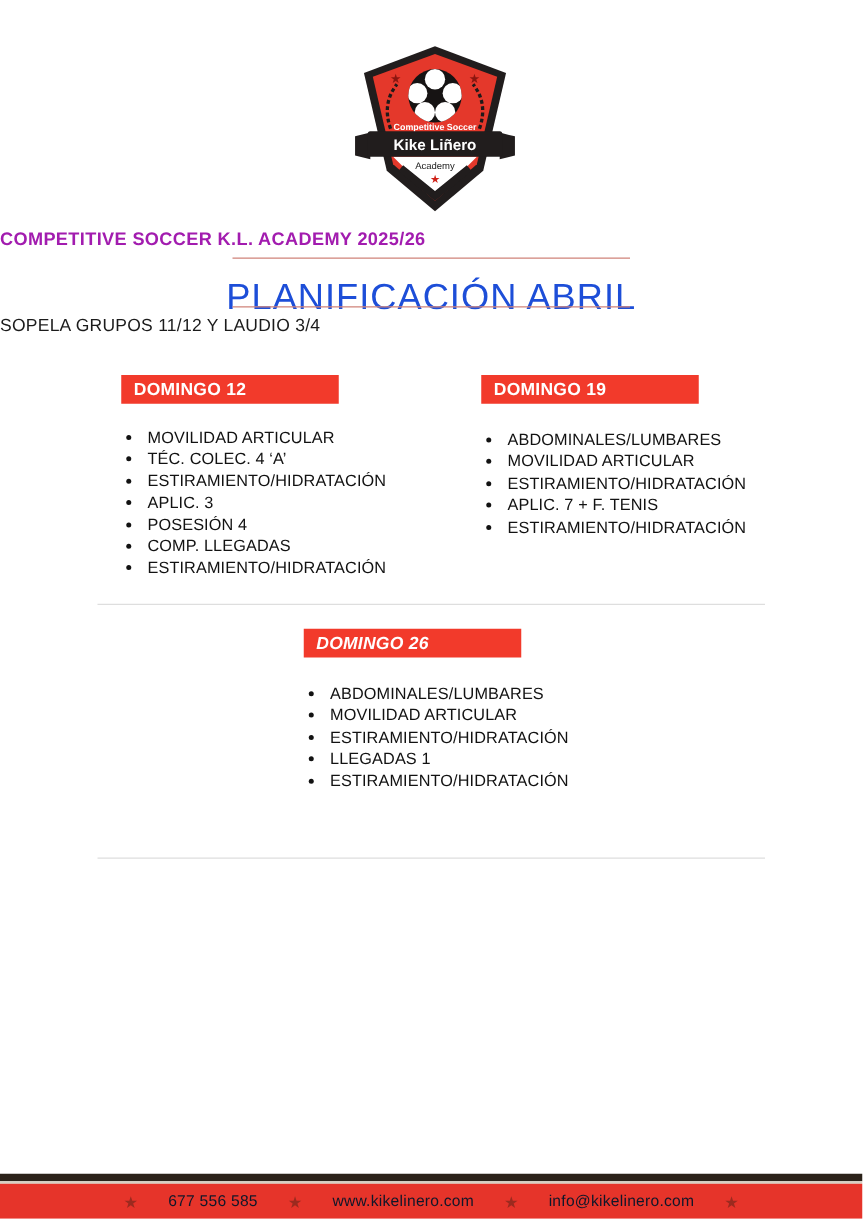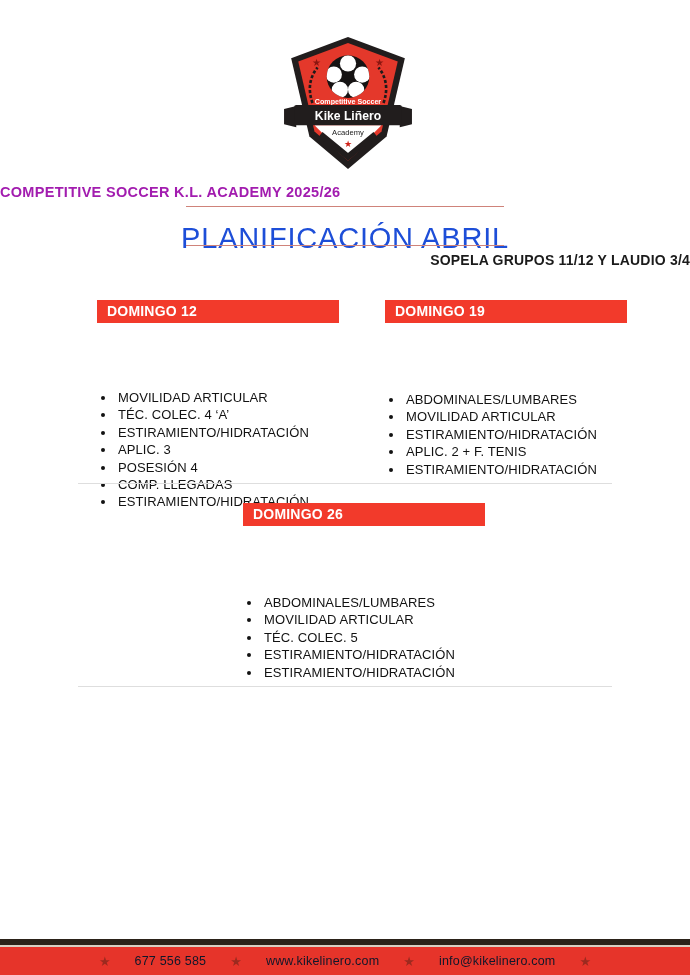--- a/index.html
+++ b/index.html
@@ -25,35 +25,35 @@
   .rule-red.r1 { top:206px; }
   .rule-red.r2 { top:245px; }
   .main-title {
     position:absolute; top:210px; left:0; width:100%;
     text-align:center; font-size:29px; font-weight:400; color:#1d4ed8;
     letter-spacing:0.8px;
     margin-top:12px;
   }
   .subtitle {
     position:absolute; top:252px; left:0; width:100%;
-    text-align:right; font-size:14px; font-weight:bold; color:#1b1b1b;
+    text-align:left; font-size:14px; font-weight:normal; color:#1b1b1b;
     letter-spacing:0.2px;
   }
   
   .section-bar {
-    position:absolute; width:242px; height:23px;
+    position:absolute; width:174px; height:23px;
     background:#f23a2b; color:#ffffff;
     font-size:14px; font-weight:bold; line-height:23px;
     padding-left:10px; letter-spacing:0.2px;
   }
   .bar-1 { left:97px;  top:300px; }
   .bar-2 { left:385px; top:300px; }
-  .bar-3 { left:243px; top:503px; }
+  .bar-3 { left:243px; top:503px;font-style:italic; }
   
-  .plan-list { position:absolute; list-style:none; width:250px;margin-top:48px; }
+  .plan-list { position:absolute; list-style:none; width:250px; }
   .list-1 { left:97px;  top:341px; }
   .list-2 { left:385px; top:343px; }
   .list-3 { left:243px; top:546px; }
   .plan-list li {
     position:relative; padding-left:21px;
     font-size:13px; color:#121212; line-height:17.4px;
     white-space:nowrap; letter-spacing:0.1px;
   }
   .plan-list li::before {
     content:""; position:absolute; left:4px; top:7px;
@@ -135,32 +135,32 @@
   <li>POSESIÓN 4</li>
   <li>COMP. LLEGADAS</li>
   <li>ESTIRAMIENTO/HIDRATACIÓN</li>
 </ul>
 
 <div class="section-bar bar-2">DOMINGO 19</div>
 <ul class="plan-list list-2">
   <li>ABDOMINALES/LUMBARES</li>
   <li>MOVILIDAD ARTICULAR</li>
   <li>ESTIRAMIENTO/HIDRATACIÓN</li>
-  <li>APLIC. 2 + F. TENIS</li>
+  <li>APLIC. 7 + F. TENIS</li>
   <li>ESTIRAMIENTO/HIDRATACIÓN</li>
 </ul>
 
 <div class="divider div-1"></div>
 
 <div class="section-bar bar-3">DOMINGO 26</div>
 <ul class="plan-list list-3">
   <li>ABDOMINALES/LUMBARES</li>
   <li>MOVILIDAD ARTICULAR</li>
-  <li>TÉC. COLEC. 5</li>
   <li>ESTIRAMIENTO/HIDRATACIÓN</li>
+  <li>LLEGADAS 1</li>
   <li>ESTIRAMIENTO/HIDRATACIÓN</li>
 </ul>
 
 <div class="divider div-2"></div>
 
 <div class="footer-darkline"></div>
 <div class="footer-lightline"></div>
 <div class="footer-bar">
   <span class="fstar">★</span>
   <span class="ftext">677 556 585</span>

